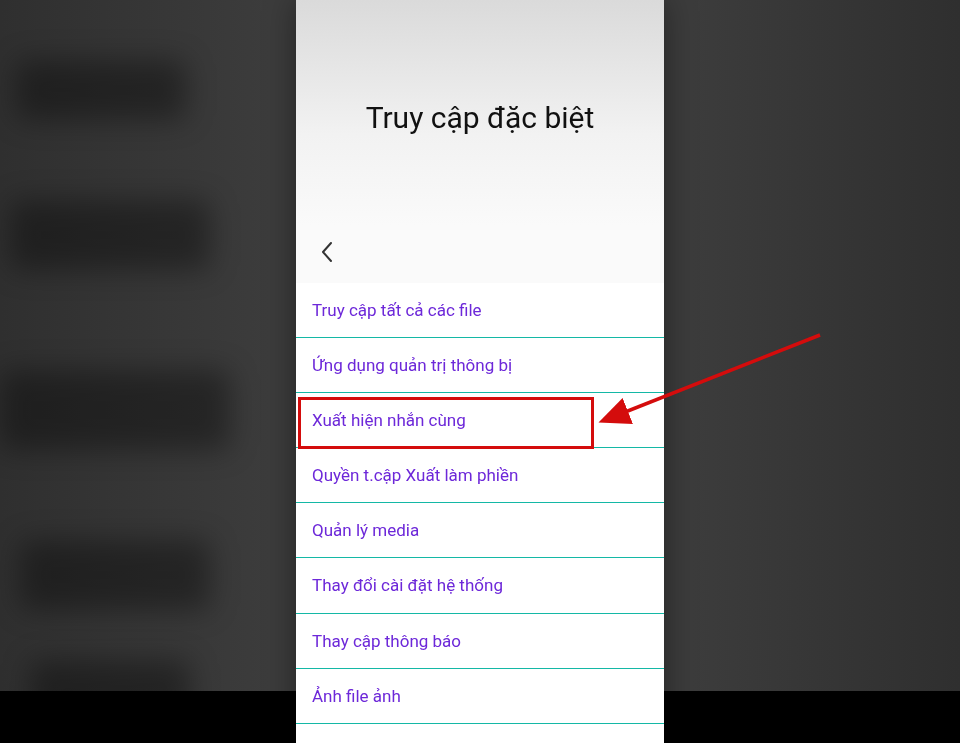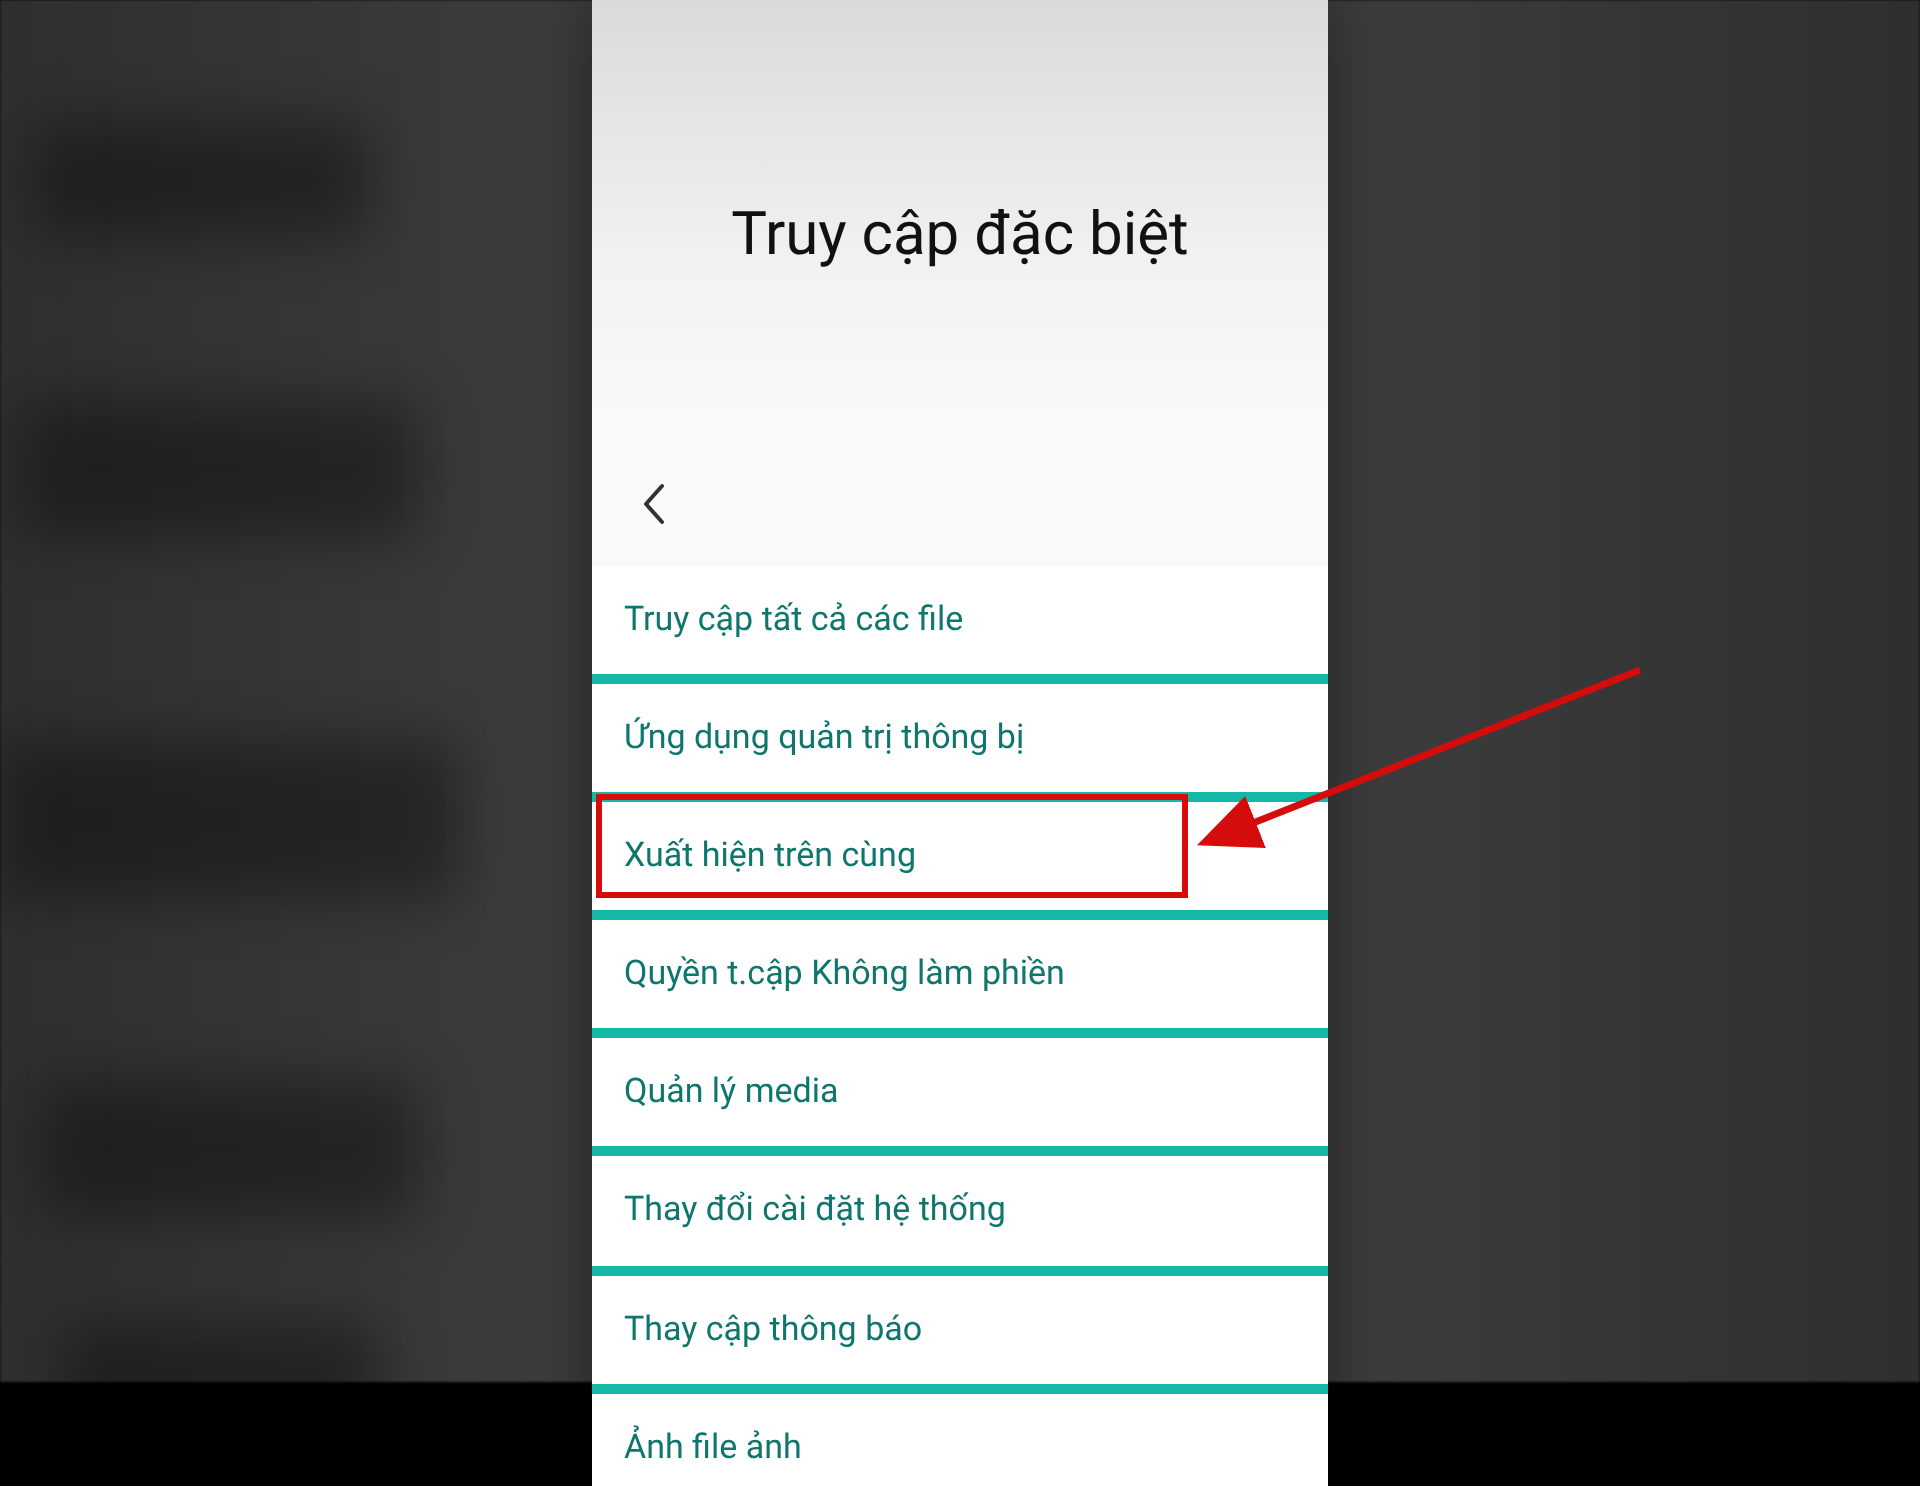--- a/index.html
+++ b/index.html
@@ -67,22 +67,22 @@
     padding: 6px 10px;
     line-height: 1;
   }
   .list {
     background: #fff;
   }
   .item {
     position: relative;
     padding: 16px 16px;
     font-size: 17px;
-    color: #0f766e;
-    border-bottom: 5px solid #14b8a6;
+    color: #6d28d9;
+    border-bottom: 1px solid #14b8a6;
     line-height: 1.3;
   }
   .item.cutoff {
     border-bottom: none;
     color: #8a8a8a;
   }
   
   .red-box {
     position: absolute;
     border: 3px solid #d40c0c;
@@ -122,24 +122,24 @@
     </div>
 
     <div class="list">
       <div class="item">
         <span>Truy cập tất cả các file</span>
       </div>
       <div class="item">
         <span>Ứng dụng quản trị thông bị</span>
       </div>
       <div class="item">
-        <span>Xuất hiện trên cùng</span>
+        <span>Xuất hiện nhắn cùng</span>
       </div>
       <div class="item">
-        <span>Quyền t.cập Không làm phiền</span>
+        <span>Quyền t.cập Xuất làm phiền</span>
       </div>
       <div class="item">
         <span>Quản lý media</span>
       </div>
       <div class="item">
         <span>Thay đổi cài đặt hệ thống</span>
       </div>
       <div class="item">
         <span>Thay cập thông báo</span>
       </div>

